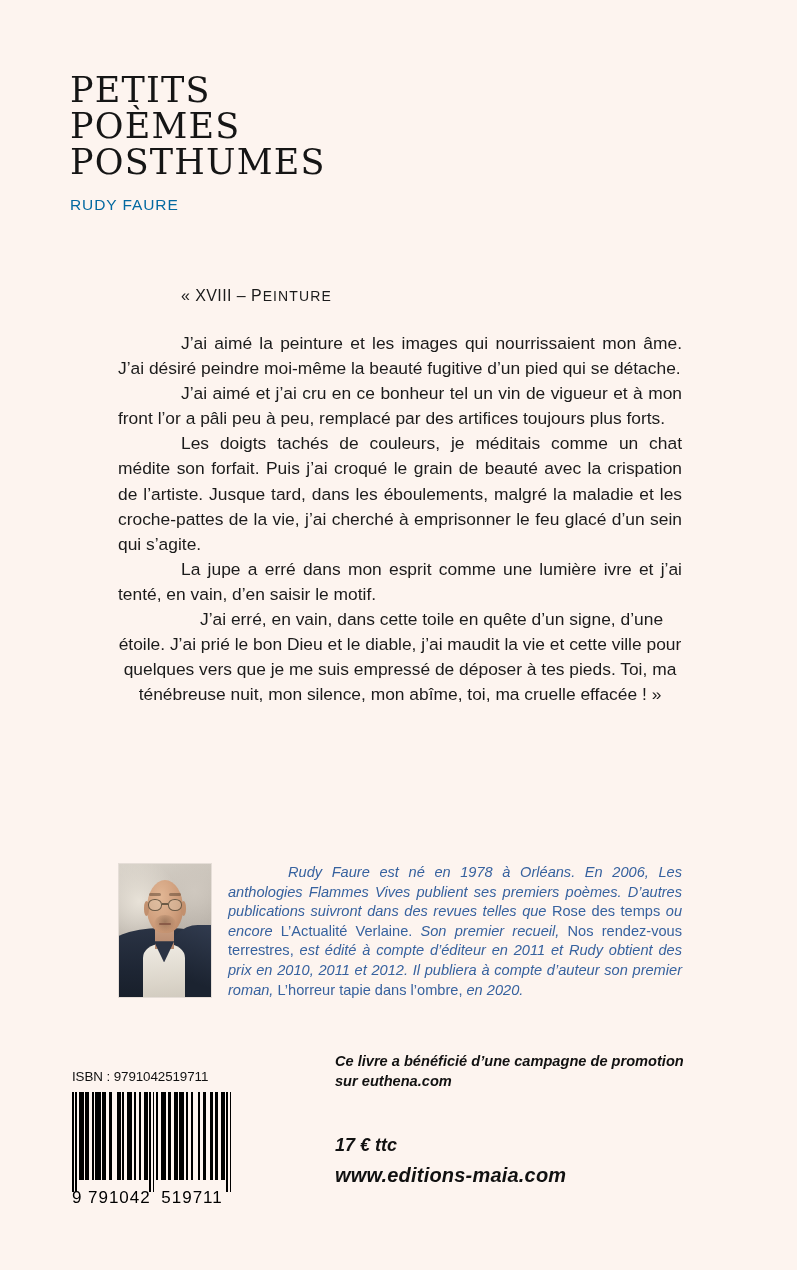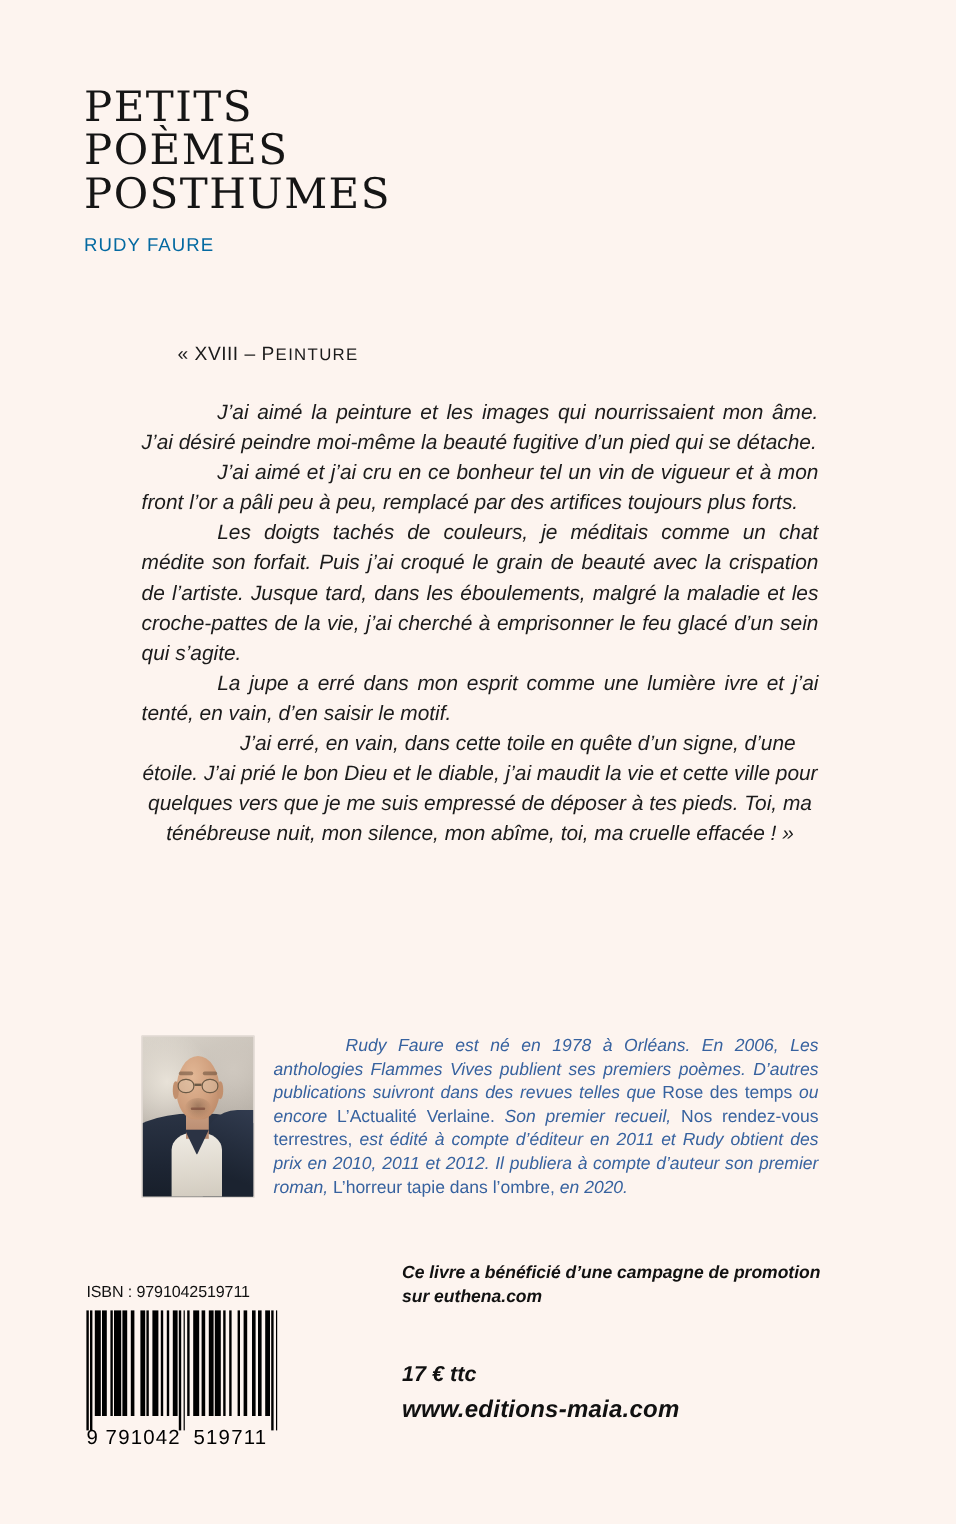--- a/index.html
+++ b/index.html
@@ -53,36 +53,35 @@
     position: absolute;
     left: 118px;
     top: 287px;
     width: 564px;
   }
   .poem-heading {
     font-family: "Liberation Sans", sans-serif;
     font-size: 16px;
     letter-spacing: 0.4px;
     color: #1b1b1b;
-    margin-left: 30px;
+    margin-left: 63px;
     margin-bottom: 26px;
   }
   .poem-heading .smallcaps {
     font-size: 14px;
     letter-spacing: 1.1px;
   }
   .poem-body p {
     margin: 0;
     font-family: "Liberation Sans", sans-serif;
     font-size: 17.4px;
     line-height: 25.1px;
     text-align: justify;
     text-indent: 63px;
     color: #1b1b1b;
-    font-style: italic;
     -webkit-font-smoothing: antialiased;
   }
   .poem-body p:last-child {
     text-align: center;
   }
   .poem-body p.justify-all {
     text-align: justify;
     text-align-last: left;
   }
 

